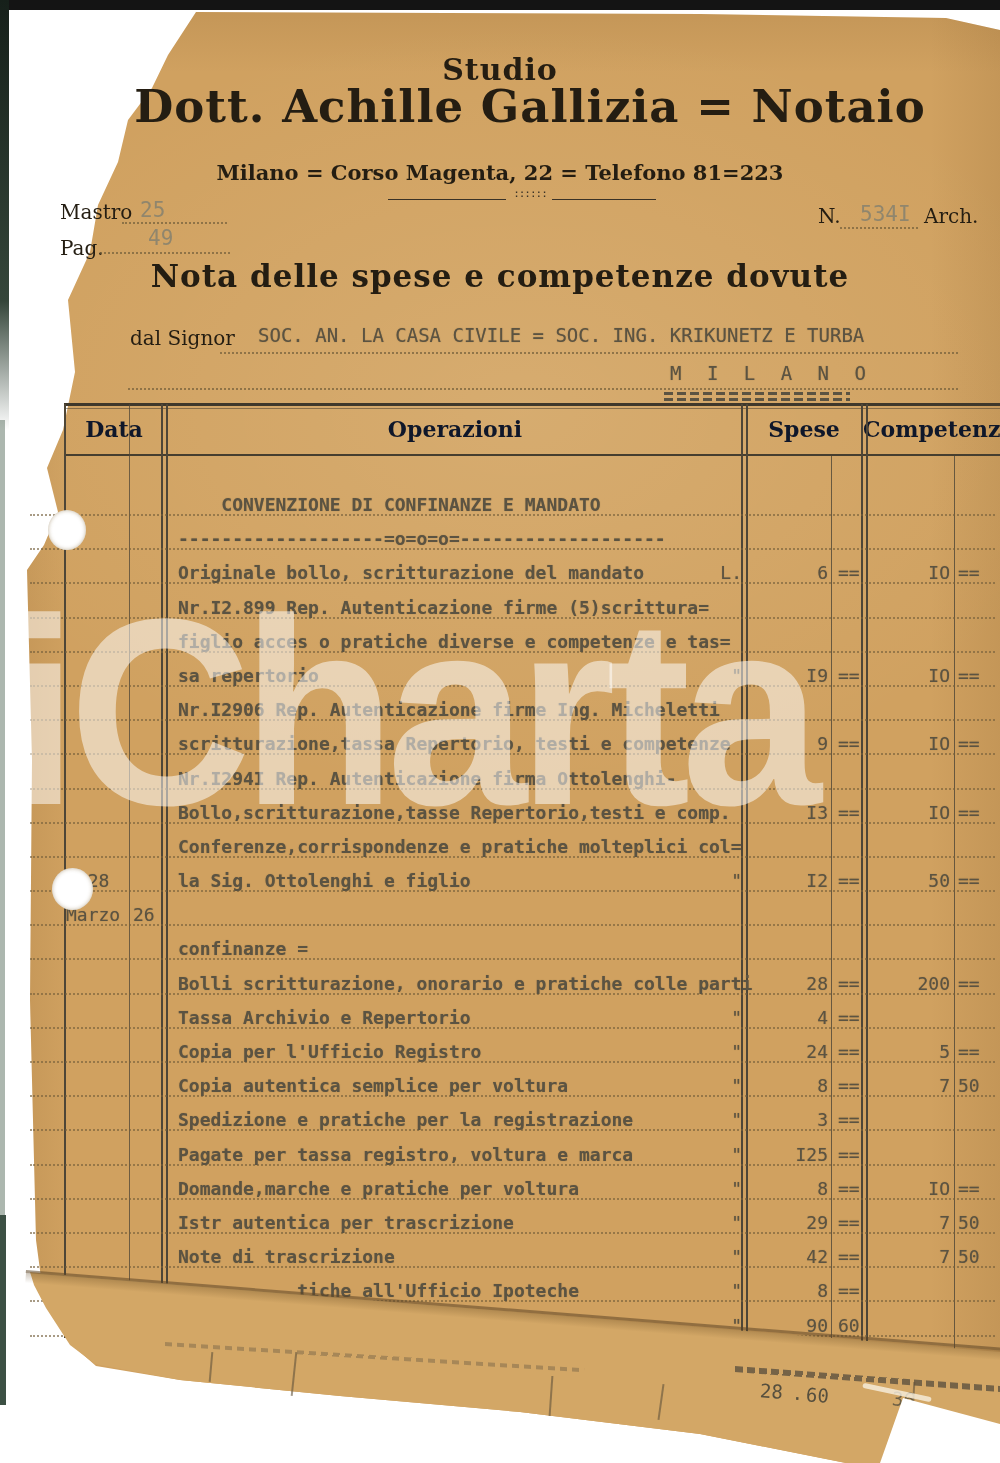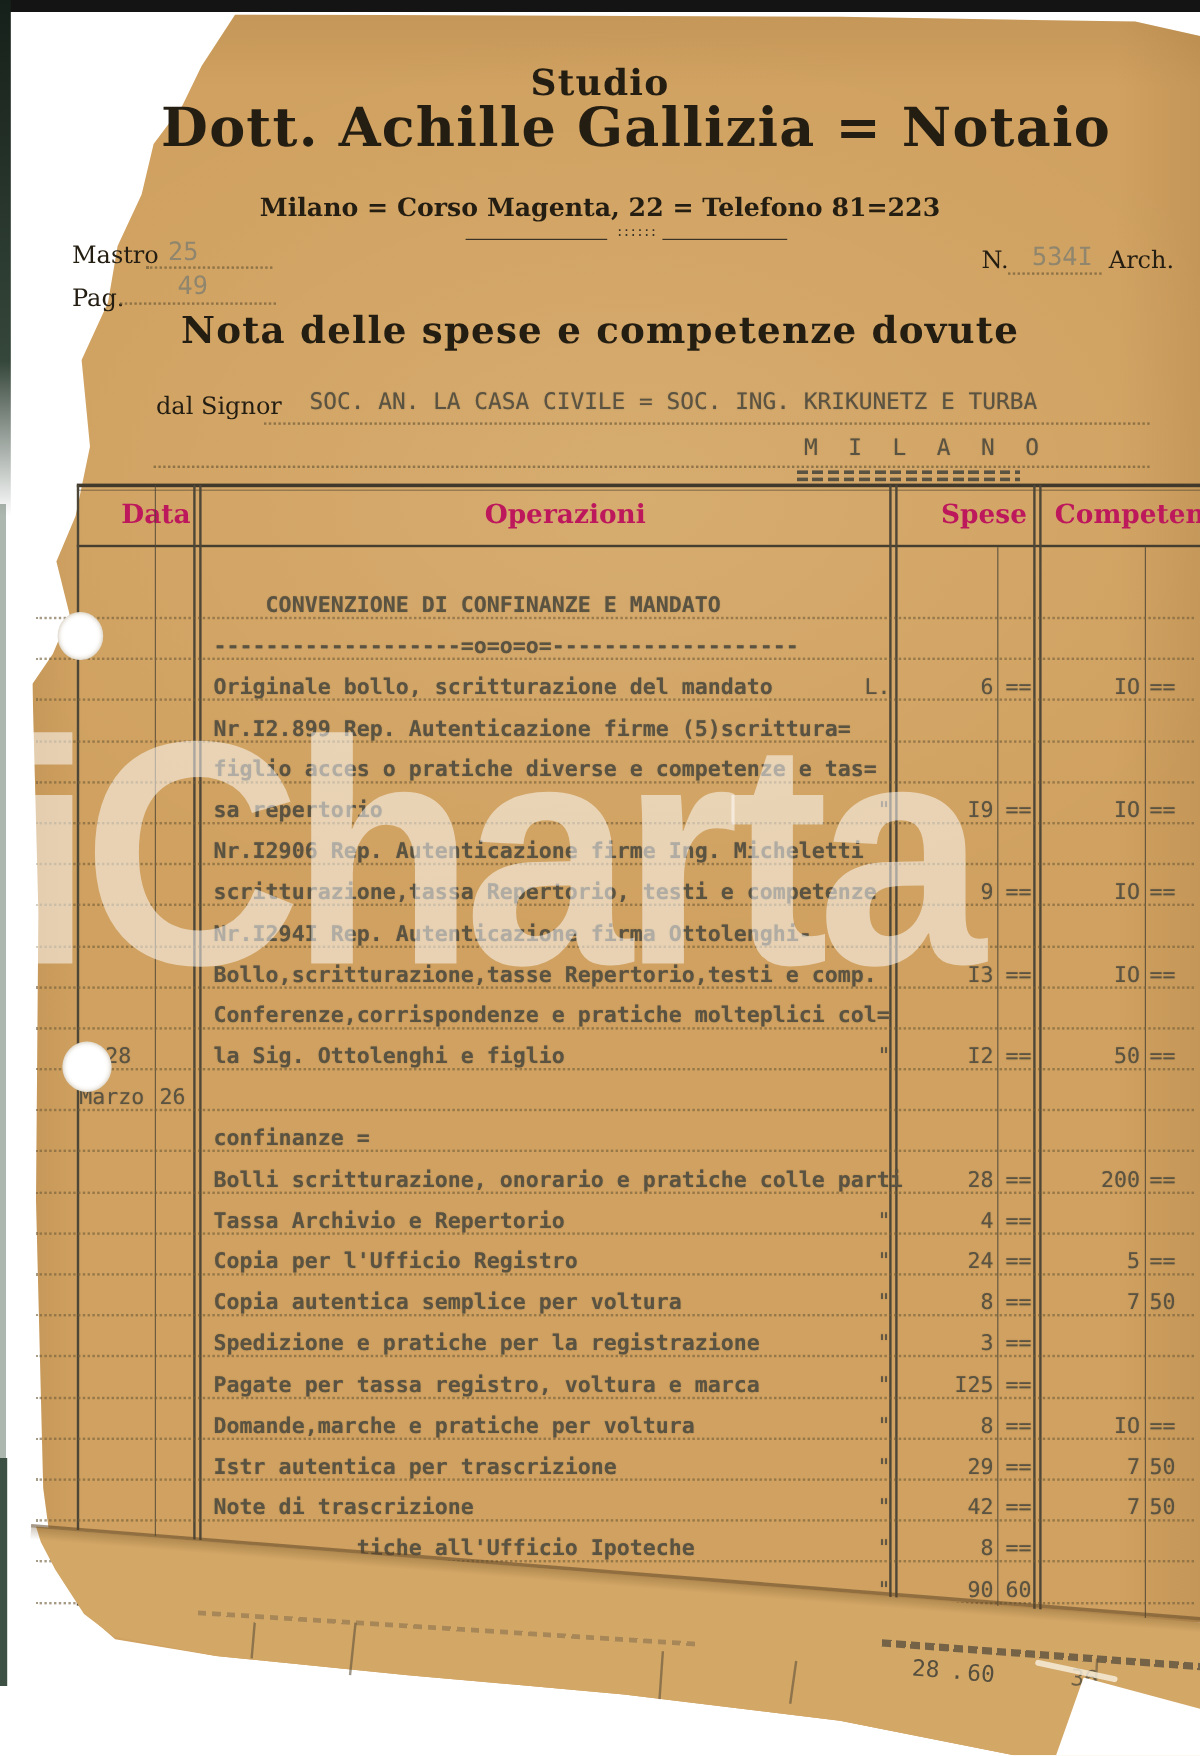--- a/index.html
+++ b/index.html
@@ -73,21 +73,21 @@
 
   .metalabel{font-size:20px;font-weight:normal;color:#241d12;}
   .typed{font-family:"DejaVu Sans Mono",monospace;color:#5b5342;text-shadow:0 0 1px rgba(80,68,44,.5);}
   .typed-faded{font-family:"DejaVu Sans Mono",monospace;color:#90866d;}
   .dotlead{border-bottom:2px dotted rgba(114,94,58,.7);height:0;}
 
   .doc-title{left:0;top:258px;width:1000px;text-align:center;font-size:31px;font-weight:bold;letter-spacing:1px;}
 
   
   .vline{background:#4e4637;}
-  .th{font-size:22px;font-weight:bold;color:#be185d;text-align:center;padding-left:16px;}
+  .th{font-size:22px;font-weight:bold;color:#0f172a;text-align:center;}
   #tbody{left:0;top:458px;width:1000px;}
   .trow{position:relative;height:34.2px;}
   .trow:first-child{height:58px;}
   .trow .dotline{position:absolute;left:30px;right:5px;bottom:0;border-bottom:2px dotted rgba(114,94,58,.62);}
   .trow span{position:absolute;bottom:1px;font-family:"DejaVu Sans Mono",monospace;font-size:18px;
     color:#5b5342;text-shadow:0 0 1px rgba(80,68,44,.45);white-space:pre;}
   .cd1{left:66px;width:62px;}
   .cd2{left:133px;width:30px;}
   .cop{left:178px;font-weight:bold;}
   .cu{left:700px;width:42px;text-align:right;}

